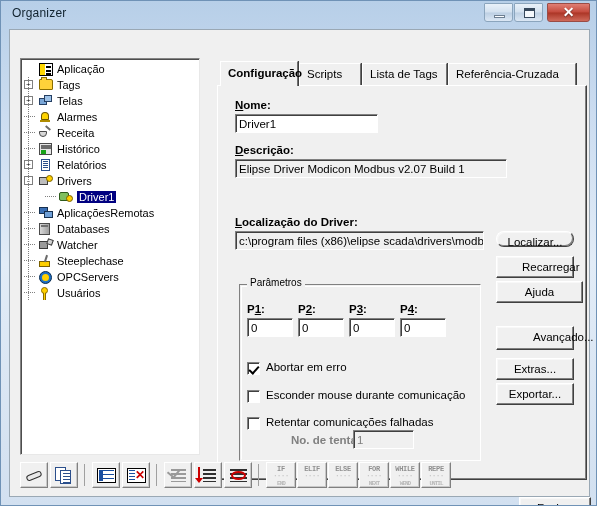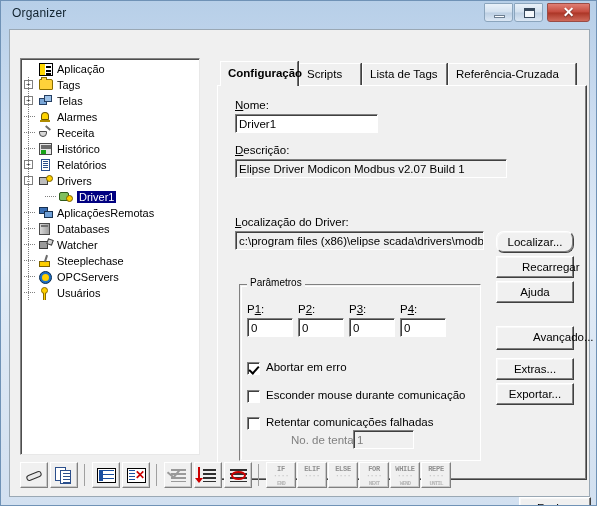--- a/index.html
+++ b/index.html
@@ -248,20 +248,21 @@
     border-bottom: 1px solid #404040;
     box-shadow: inset -1px -1px 0 #808080;
   }
 
   
   .fld-label {
     position: absolute;
     font-size: 11.5px;
     color: #000;
     white-space: nowrap;
+    font-weight: bold;
   }
   .fld-label u { text-decoration: underline; }
   .txtbox {
     position: absolute;
     box-sizing: border-box;
     background: #ffffff;
     border-top: 1px solid #808080;
     border-left: 1px solid #808080;
     border-right: 1px solid #ffffff;
     border-bottom: 1px solid #ffffff;
@@ -605,23 +606,23 @@
           <div class="cbrow" style="left: 29px; top: 330px;">
             <span class="cbox"></span>
             <span class="cblabel">Retentar comunicações falhadas</span>
           </div>
         </div>
 
       <div class="fld-label" style="left:42px; top:348px; color:#808080;margin-left:31px;">No. de tentativas:</div>
       <div class="txtbox disabled" style="left:135px; top:344px; width:61px; height:19px;">1</div>
 
       <div id="side-buttons">
-          <div class="btn" style="left: 278px; top: 145px; width: 78px; height: 22px; border-radius: 8px;">Localizar...</div>
+          <div class="btn" style="left: 278px; top: 145px; width: 78px; height: 16px; border-radius: 8px;">Localizar...</div>
           <div class="btn" style="left: 278px; top: 170px; width: 78px; height: 22px; padding-left: 25px;">Recarregar</div>
-          <div class="btn" style="left: 278px; top: 195px; width: 78px; height: 22px;">Ajuda</div>
+          <div class="btn" style="left: 278px; top: 195px; width: 87px; height: 22px;">Ajuda</div>
           <div class="btn" style="left: 278px; top: 240px; width: 78px; height: 24px; padding-left: 36px;">Avançado...</div>
           <div class="btn" style="left: 278px; top: 272px; width: 78px; height: 22px;">Extras...</div>
           <div class="btn" style="left: 278px; top: 297px; width: 78px; height: 22px;">Exportar...</div>
         </div>
     </div>
 
     <div id="toolbar">
       <div class="tbtn" style="left:0;">
           <span class="tglyph g-pencil"></span>
         </div>

